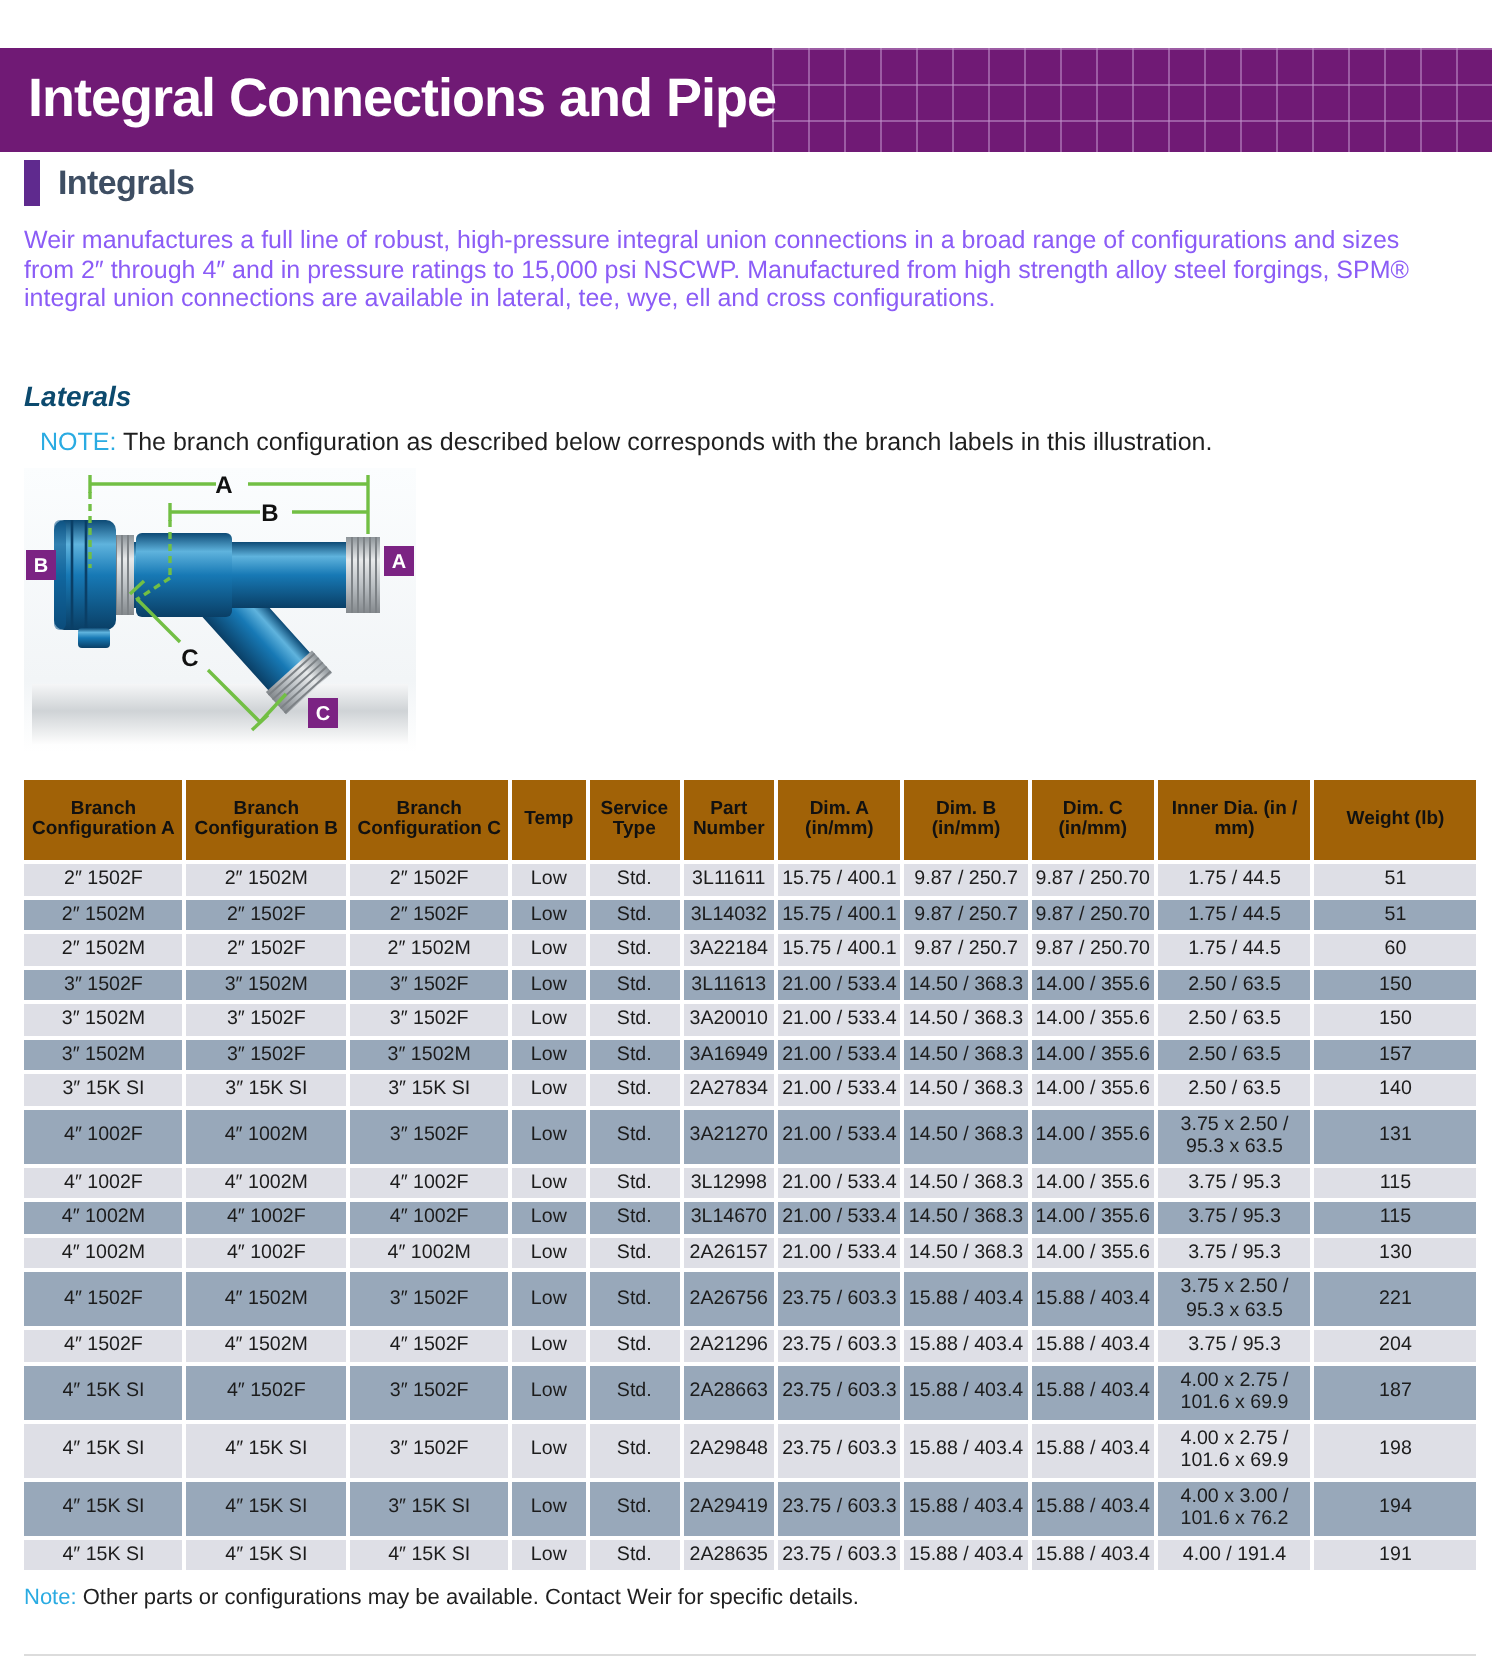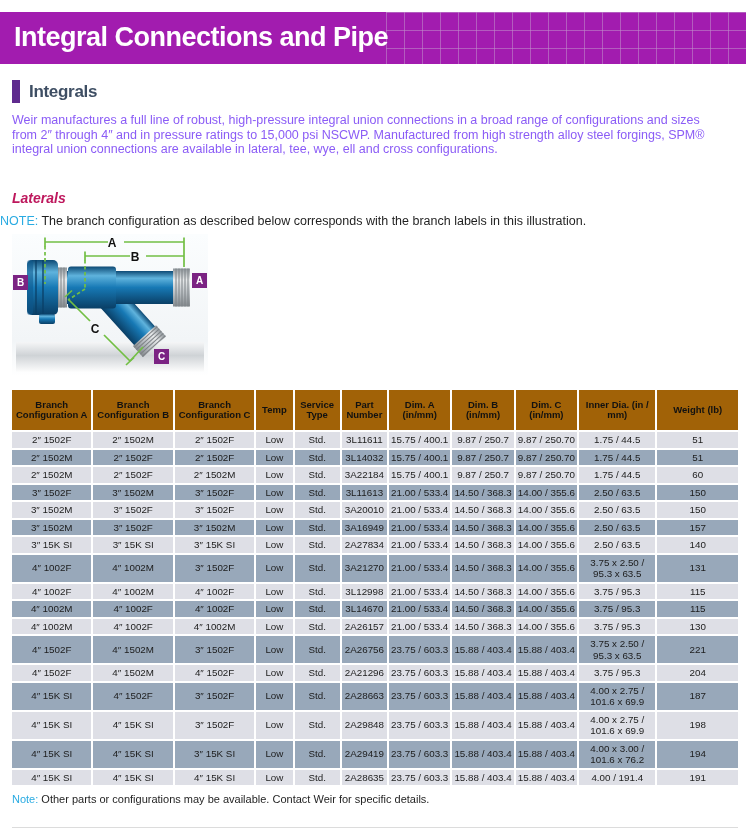--- a/index.html
+++ b/index.html
@@ -6,23 +6,23 @@
   html,body { background:#ffffff; }
   body {
     width: 750px; height: 836px;
     font-family: "Liberation Sans", sans-serif;
     color: #1f1f1f;
     position: relative;
     overflow: hidden;
   }
   
   .banner {
-    position: absolute; left: 0; top: 12px;
+    position: absolute; left: 0; top: 24px;
     width: 746px; height: 52px;
-    background: #a21caf;
+    background: #701a75;
     overflow: hidden;
   }
   .banner-grid {
     position: absolute; top: 0; right: 0; bottom: 0;
     width: 360px;
     background:
       repeating-linear-gradient(to right, rgba(193,146,203,.55) 0 1px, transparent 1px 18px),
       repeating-linear-gradient(to bottom, rgba(193,146,203,.55) 0 1px, transparent 1px 18px);
   }
   .banner-title {
@@ -38,24 +38,24 @@
   .sect-bar { width: 8px; height: 23px; background: #5f2a8e; }
   .sect-title { font-size: 17px; font-weight: bold; color: #3e4e63; letter-spacing: -0.3px; }
   
   .intro {
     position: absolute; left: 12px; top: 113px; width: 712px;
     font-size: 12.5px; line-height: 14.6px; color: #8b5cf6;
   }
   
   .laterals {
     position: absolute; left: 12px; top: 190px;
-    font-size: 14px; font-weight: bold; font-style: italic; color: #be185d;
+    font-size: 14px; font-weight: bold; font-style: italic; color: #0c4a6e;
   }
   .note-line {
-    position: absolute; left: 0; top: 214px; width: 720px;
+    position: absolute; left: 20px; top: 214px; width: 720px;
     font-size: 12.5px; color: #1f1f1f;
   }
   .note-label { color: #2aabe2; }
   
   .illus {
     position: absolute; left: 12px; top: 234px;
     width: 196px; height: 142px;
   }
   
   table.spec {

